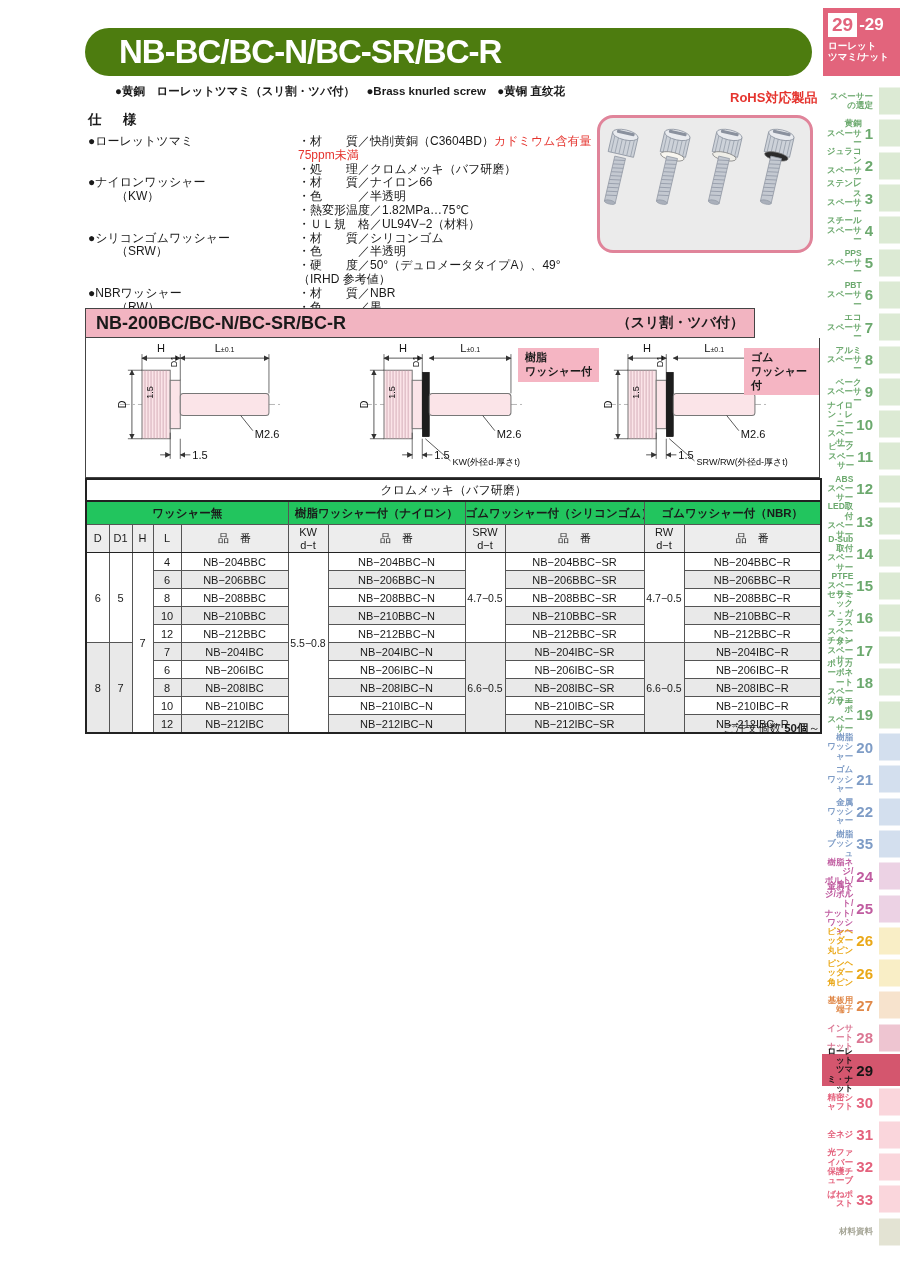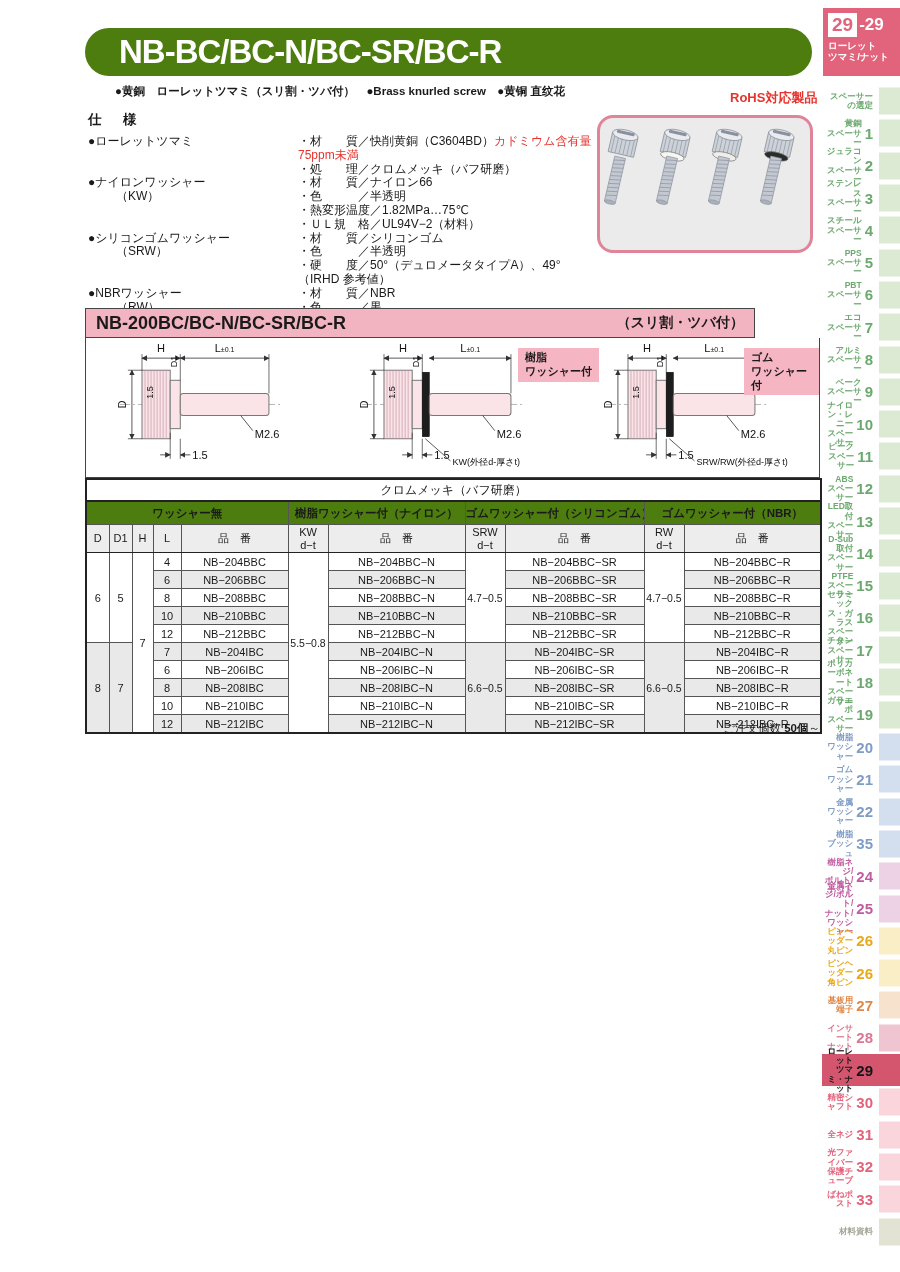--- a/index.html
+++ b/index.html
@@ -42,21 +42,21 @@
         padding:3px 7px;white-space:pre-line;}
   .tag-resin{left:432px;top:10px;}
   .tag-rubber{left:658px;top:10px;}
 
   
   .tablewrap{position:absolute;left:85px;top:478px;width:735px;}
   table{border-collapse:collapse;width:735px;table-layout:fixed;}
   td,th{border:1px solid #555;text-align:center;padding:0;overflow:hidden;white-space:nowrap;}
   table{border:2px solid #222;}
   .plating-row th{height:20px;font-size:12px;font-weight:normal;border-bottom:2px solid #222;background:#fff;}
-  .group-row th{height:22px;background:#4d7c0f;font-size:11.5px;font-weight:bold;}
+  .group-row th{height:22px;background:#22c55e;font-size:11.5px;font-weight:bold;}
   .col-row th{height:27px;background:#ededed;font-size:11px;font-weight:normal;
               border-bottom:1.5px solid #222;white-space:pre-line;line-height:1.15;}
   tbody td{height:17px;font-size:11px;background:#fff;}
   tbody tr.alt td{background:#e9e9e9;}
   tbody td.span-cell{background:#fff;font-size:11px;}
   tbody td.dtv{font-size:10.5px;}
   .order-note{position:absolute;left:85px;top:721px;width:735px;text-align:right;font-size:11.5px;}
   .order-note .q{font-weight:bold;}
 
   

